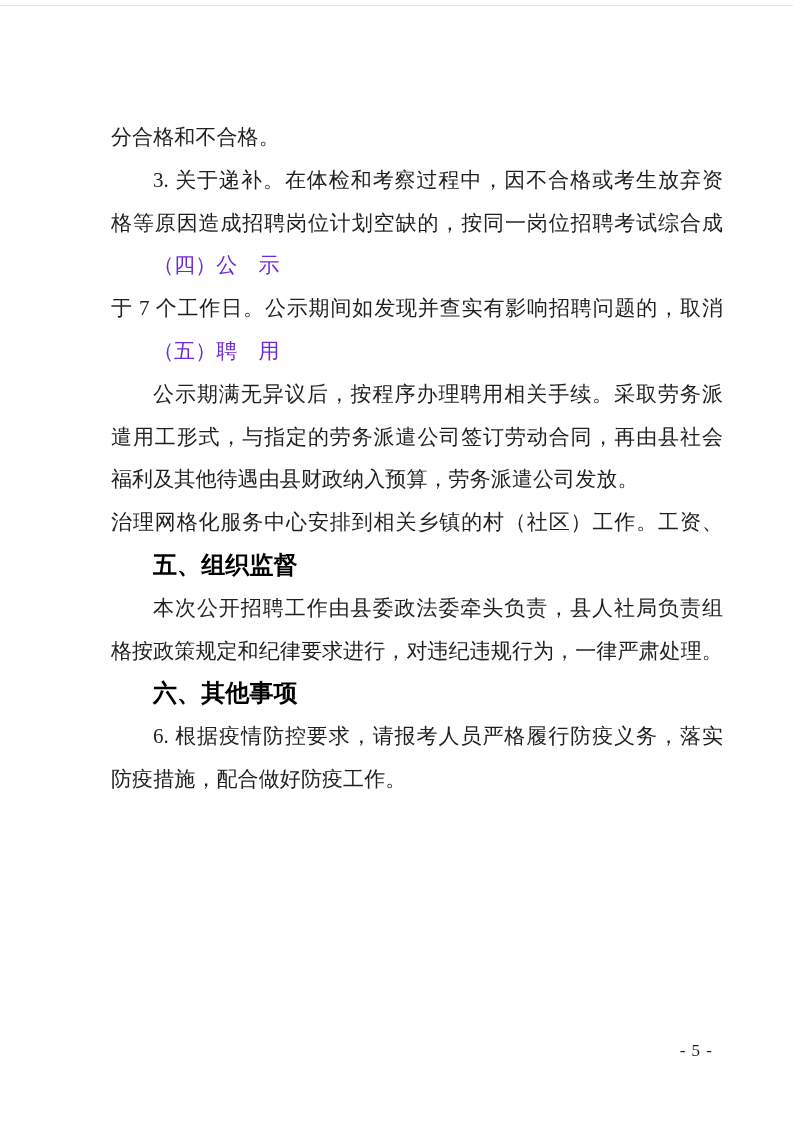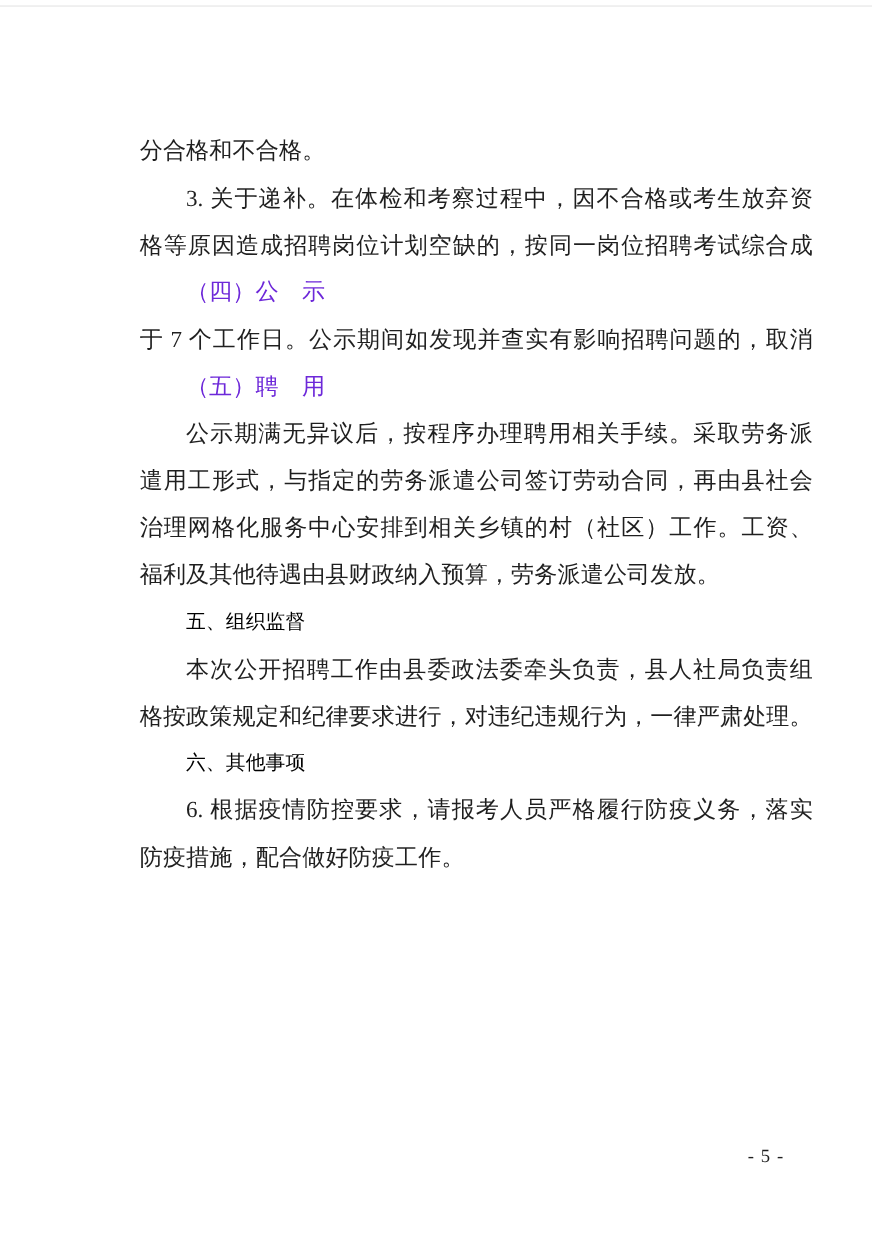--- a/index.html
+++ b/index.html
@@ -19,21 +19,21 @@
   .scan-artifact-line {
     position: absolute;
     top: 5px;
     left: 0;
     width: 100%;
     height: 1px;
     background: #e4e4e4;
   }
   .content {
     position: absolute;
-    left: 127px;
+    left: 111px;
     top: 116px;
     width: 612px;
   }
   .paragraph { margin: 0; padding: 0; }
   .line {
     height: 42.8px;
     line-height: 42.8px;
     font-size: 21px;
     letter-spacing: 0.1px;
     white-space: nowrap;
@@ -44,23 +44,23 @@
     white-space: normal;
     text-align: justify;
     text-align-last: justify;
     text-justify: inter-character;
   }
   .paragraph.sub-heading .line {
     color: #6d28d9;
   }
   .paragraph.main-heading .line {
     font-family: "Liberation Sans", "DejaVu Sans", sans-serif;
-    font-weight: normal;
+    font-weight: bold;
     color: #000000;
-    font-size: 18px;
+    font-size: 24px;
   }
   .page-number {
     position: absolute;
     top: 1041px;
     right: 80px;
     font-size: 17px;
     letter-spacing: 1px;
     color: #1f1f1f;
     font-family: "Liberation Serif", "DejaVu Serif", serif;
   }
@@ -83,22 +83,22 @@
       </div>
       <div class="paragraph body">
         <div class="line stretch">于 7 个工作日。公示期间如发现并查实有影响招聘问题的，取消</div>
       </div>
       <div class="paragraph sub-heading">
         <div class="line indent">（五）聘　用</div>
       </div>
       <div class="paragraph body">
         <div class="line indent stretch">公示期满无异议后，按程序办理聘用相关手续。采取劳务派</div>
         <div class="line stretch">遣用工形式，与指定的劳务派遣公司签订劳动合同，再由县社会</div>
+        <div class="line">福利及其他待遇由县财政纳入预算，劳务派遣公司发放。</div>
         <div class="line stretch">治理网格化服务中心安排到相关乡镇的村（社区）工作。工资、</div>
-        <div class="line">福利及其他待遇由县财政纳入预算，劳务派遣公司发放。</div>
       </div>
       <div class="paragraph main-heading">
         <div class="line indent">五、组织监督</div>
       </div>
       <div class="paragraph body">
         <div class="line indent stretch">本次公开招聘工作由县委政法委牵头负责，县人社局负责组</div>
         <div class="line">格按政策规定和纪律要求进行，对违纪违规行为，一律严肃处理。</div>
       </div>
       <div class="paragraph main-heading">
         <div class="line indent">六、其他事项</div>

